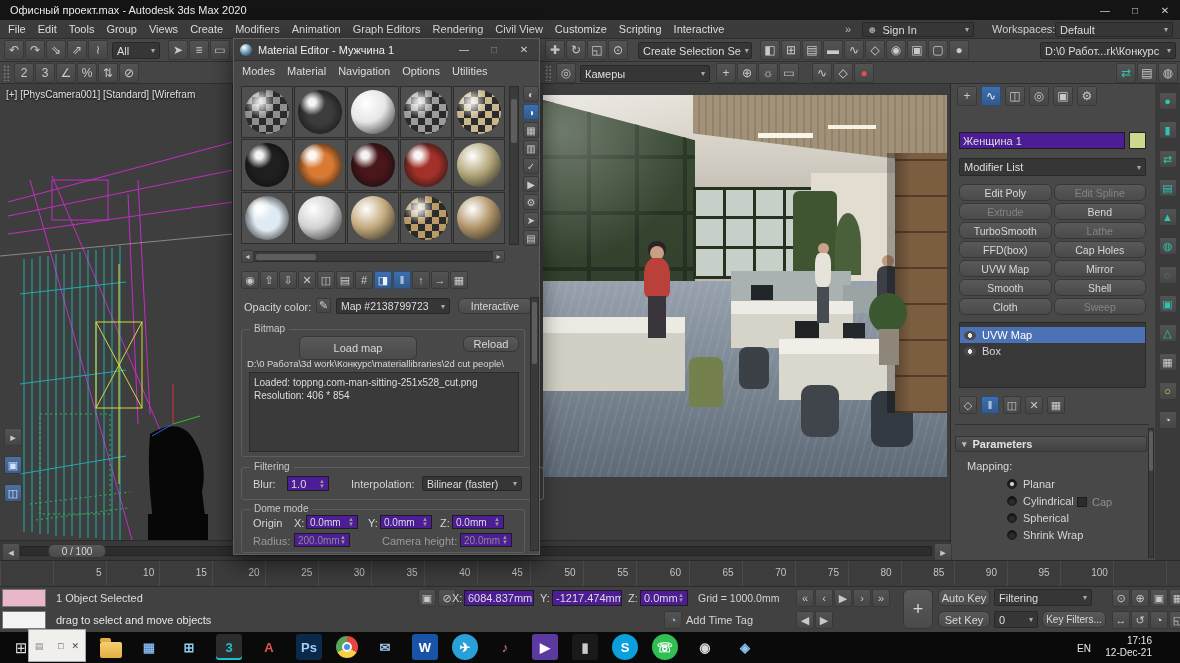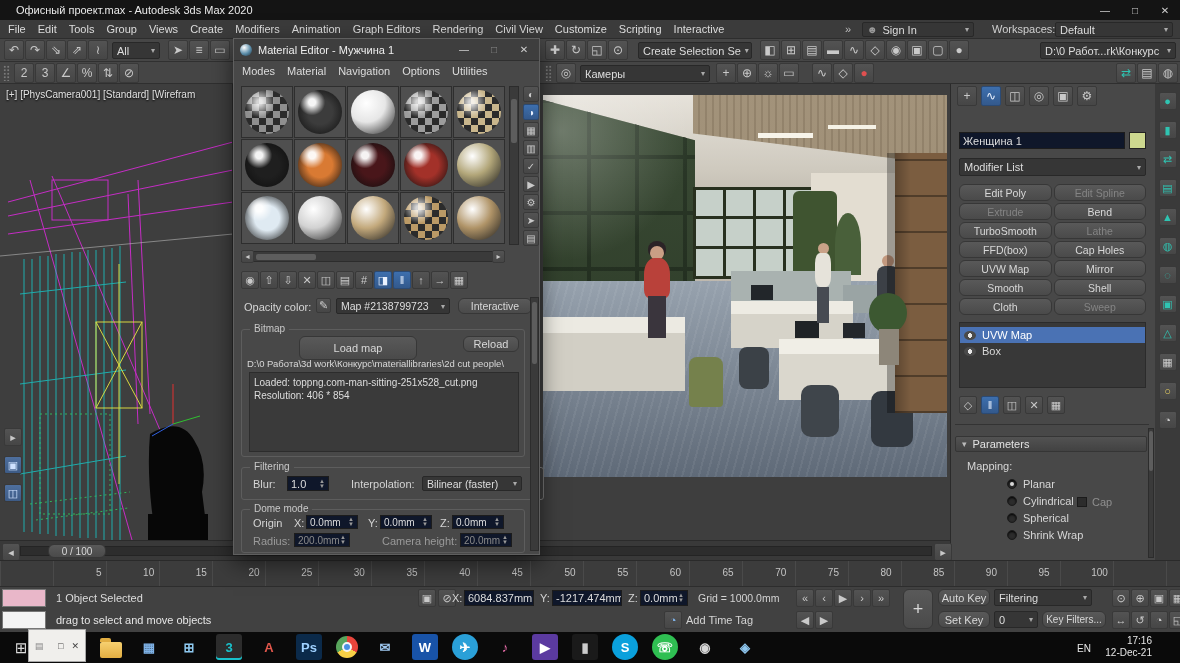--- a/index.html
+++ b/index.html
@@ -11,42 +11,42 @@
 .ic.sm{width:18px;height:18px;font-size:11px;}
 .ic.active{background:linear-gradient(#3d6fae,#33598c);border-color:#2b4a74;color:#eaf2ff;}
 .ic.teal{color:#2fc4b2;}
 .ic.red{color:#e05050;}
 .ic.yellow{color:#e8d060;}
 .ic.blue{background:linear-gradient(#4e6f9e,#3d5b86);color:#cfe2ff;}
 .dd{display:flex;align-items:center;background:#363636;border:1px solid #282828;border-radius:2px;color:#ddd;padding:0 4px;overflow:hidden;white-space:nowrap;}
 .dd::after{content:"▾";margin-left:auto;font-size:8px;color:#aaa;padding-left:4px;}
 .btn{display:flex;align-items:center;justify-content:center;background:linear-gradient(#595959,#4a4a4a);border:1px solid #373737;border-radius:6px;color:#d8d8d8;white-space:nowrap;}
 .btn.disabled{color:#848484;}
-.fld{display:flex;align-items:center;background:#0f172a;border:1px solid #1c1c1c;color:#ddd;padding:0 3px;white-space:nowrap;overflow:hidden;}
+.fld{display:flex;align-items:center;background:#4c1d95;border:1px solid #1c1c1c;color:#ddd;padding:0 3px;white-space:nowrap;overflow:hidden;}
 .fld.disabled{color:#8a8a8a;}
 .spin{display:inline-flex;flex-direction:column;justify-content:center;margin-left:auto;color:#999;font-size:6px;line-height:5px;flex:0 0 auto;}
 .spin::before{content:"▲";}
 .spin::after{content:"▼";}
 .grp{position:absolute;border:1px solid #5d5d5d;border-radius:3px;}
 .leg{position:absolute;top:-7px;left:8px;background:#484848;padding:0 4px;font-size:10px;color:#c8c8c8;}
 .badge{position:absolute;top:-4px;right:-7px;background:#d23f31;color:#fff;font-size:8px;line-height:11px;border-radius:7px;padding:0 3px;min-width:9px;text-align:center;}
 .badge:empty{display:none;}
 .grip{width:7px;height:16px;background-image:radial-gradient(#7a7a7a 1px,transparent 1.2px);background-size:3.5px 3.5px;flex:0 0 auto;}
 .mi{padding:0 6px;color:#dcdcdc;cursor:default;}
 .wb{display:inline-flex;align-items:center;justify-content:center;width:30px;height:20px;color:#cfcfcf;font-size:10px;}
 .cell{width:52px;height:52px;background:#4f4f4f;border:1px solid #2e2e2e;display:flex;align-items:center;justify-content:center;}
 .sphere{width:44px;height:44px;border-radius:50%;}
 .cell.matte .sphere{background:radial-gradient(circle at 35% 30%,#fff 0%,var(--c) 45%,#1c1c1c 100%);}
 .cell.glossy .sphere{background:radial-gradient(circle at 32% 28%,rgba(255,255,255,.95) 0 8%,rgba(255,255,255,0) 30%),radial-gradient(circle at 50% 50%,var(--c) 40%,#0d0d0d 100%);}
 .cell.checker .sphere{background-image:radial-gradient(circle at 33% 28%,rgba(255,255,255,.8) 0 6%,rgba(255,255,255,0) 35%),repeating-conic-gradient(var(--c) 0 25%,#2b2b2b 0 50%);background-size:100% 100%,14px 14px;}
 .radio{width:10px;height:10px;border-radius:50%;background:#2c2c2c;border:1px solid #1b1b1b;box-shadow:inset 0 1px 2px #000;position:relative;flex:0 0 auto;}
 .maprow{display:flex;align-items:center;gap:6px;height:16px;color:#d6d6d6;}
 .maprow.checked .radio::after{content:"";position:absolute;inset:2px;border-radius:50%;background:#d8d8d8;}
 .chk{width:10px;height:10px;background:#2c2c2c;border:1px solid #1b1b1b;flex:0 0 auto;}
-.rollout{background:linear-gradient(#525252,#424242);border:1px solid #353535;border-radius:2px;display:flex;align-items:center;padding:0 6px;font-weight:normal;color:#e2e2e2;}
+.rollout{background:linear-gradient(#525252,#424242);border:1px solid #353535;border-radius:2px;display:flex;align-items:center;padding:0 6px;font-weight:bold;color:#e2e2e2;}
 .rollout::before{content:"▾";margin-right:6px;font-size:9px;color:#bbb;}
 .stackrow{display:flex;align-items:center;gap:6px;height:16px;padding:0 4px;color:#d8d8d8;}
 .stackrow.selected{background:#4a72b4;color:#fff;}
 .eye{width:12px;height:9px;border-radius:50%;background:radial-gradient(circle,#e8e8e8 28%,#4a4a4a 32%);flex:0 0 auto;}
 .modbtn{height:17px;font-size:10.5px;}
 .tick{font-size:10px;color:#c4c4c4;}
 .tb{width:26px;height:26px;display:flex;align-items:center;justify-content:center;position:relative;font-size:13px;font-weight:bold;border-radius:3px;flex:0 0 auto;}
 .tb.round{border-radius:50%;}
 .tb.active-app{background:#2c2c2c;box-shadow:inset 0 -2px 0 #19c2cc;}
 .tb.chrome-icon{background:conic-gradient(#e8453c 0 120deg,#f7d046 0 240deg,#58a55c 0 360deg);border-radius:50%;width:22px;height:22px;}
@@ -58,21 +58,21 @@
 .thumb{background:#5d5d5d;border-radius:2px;}
 .clock{font-size:10px;color:#e6e6e6;line-height:12px;}
 svg{display:block;}
 </style>
 </head>
 <body>
 
 <div id="root">
 
   <div class="abs" style="left:0;top:0;width:1180px;height:20px;background:#141414;display:flex;align-items:center;">
-    <span style="padding-left:16px;color:#eaeaea;font-size:11px;">Офисный проект.max - Autodesk 3ds Max 2020</span>
+    <span style="padding-left:10px;color:#eaeaea;font-size:11px;">Офисный проект.max - Autodesk 3ds Max 2020</span>
     <span class="row" style="margin-left:auto;">
       <span class="wb">—</span>
       <span class="wb">□</span>
       <span class="wb">✕</span>
     </span>
   </div>
 
   <div class="abs" style="left:0;top:20px;width:1180px;height:19px;background:#3b3b3b;border-bottom:1px solid #2d2d2d;">
     <div class="row" style="height:100%;padding-left:2px;">
 

